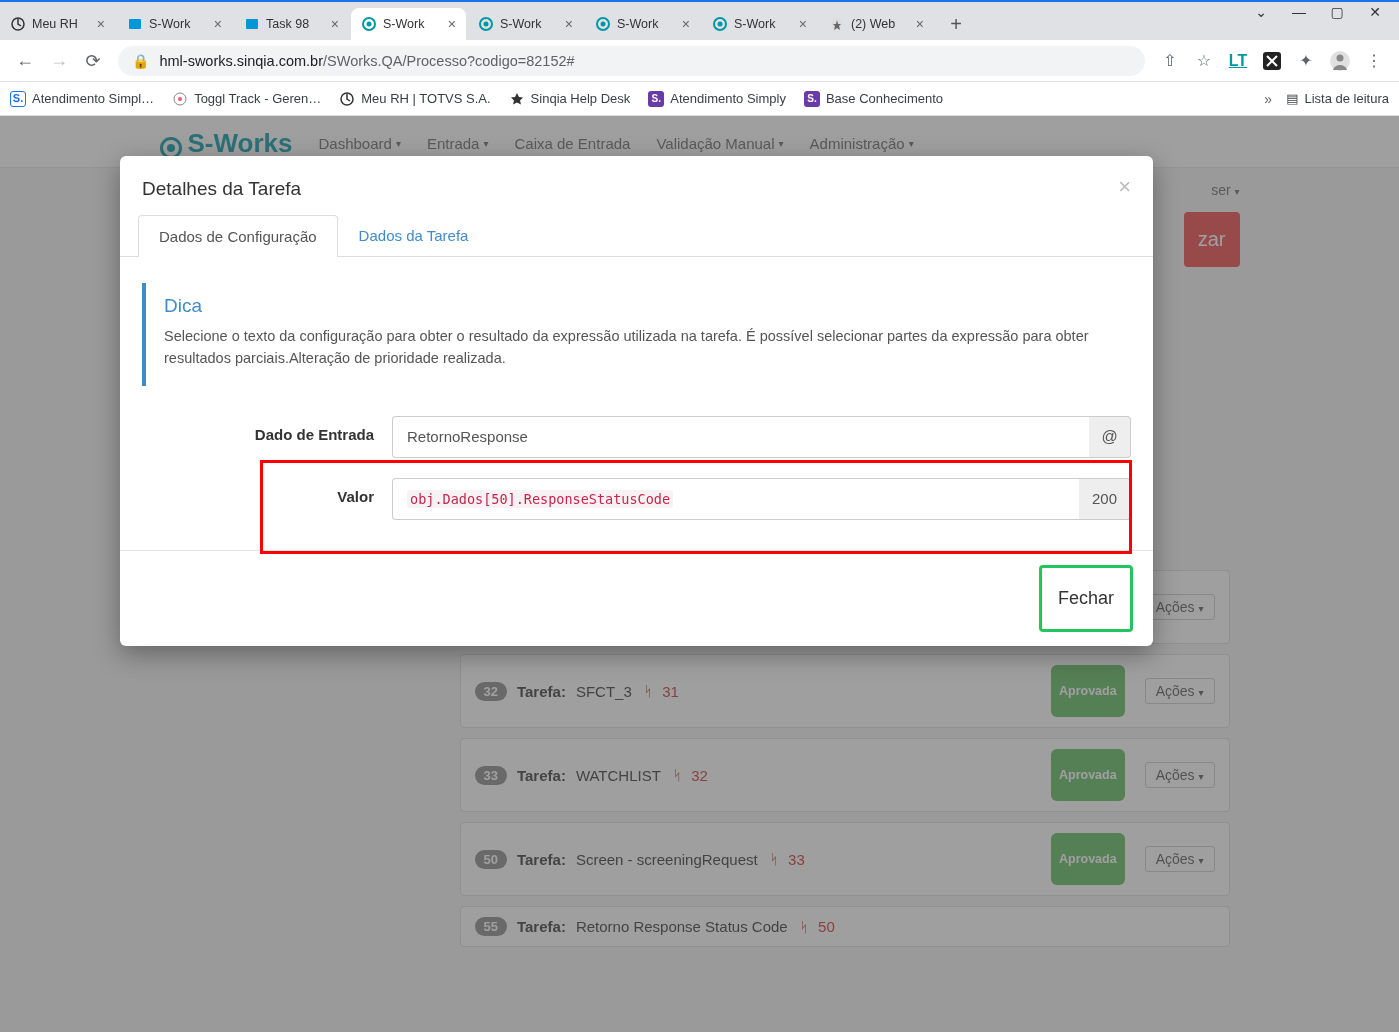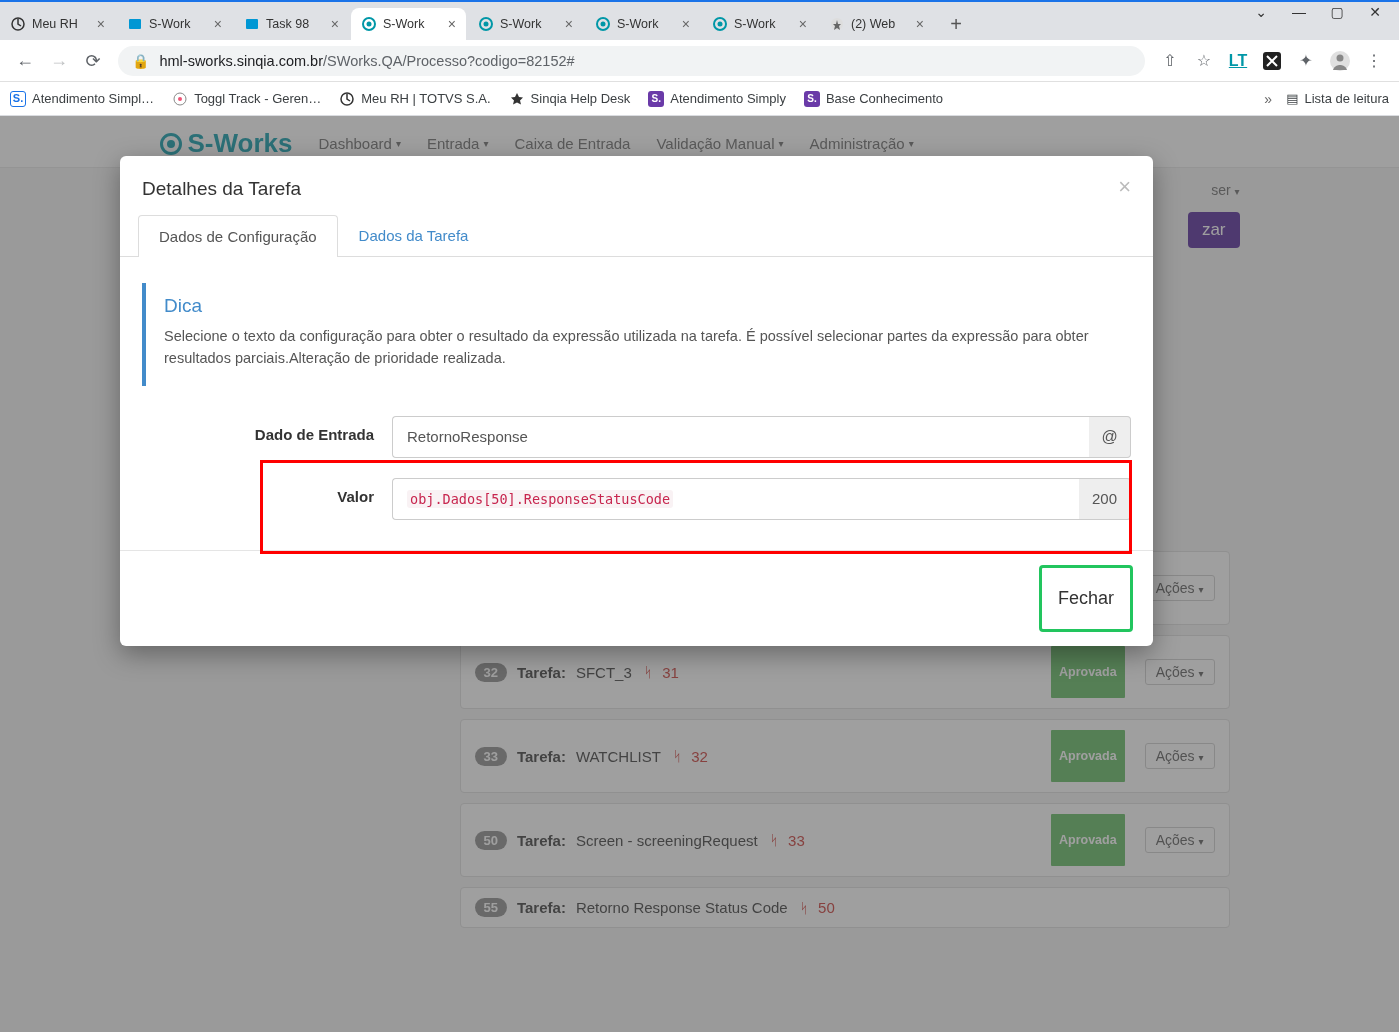--- a/index.html
+++ b/index.html
@@ -32,42 +32,42 @@
 .bm .bm-icon { width: 16px; height: 16px; border-radius: 3px; display:inline-block; }
 .bm-right { margin-left: auto; display:flex; align-items:center; gap: 14px; }
 
 
 .page { flex: 1; background: #f4f4f4; position: relative; overflow: hidden; }
 .page-inner { filter: none; }
 .overlay { position: absolute; inset: 0; background: rgba(80,80,80,0.55); }
 
 .app-nav { background: #fff; padding: 12px 0 8px; border-bottom: 1px solid #e7e7e7; }
 .app-nav-inner { width: 1080px; margin: 0 auto; display: flex; align-items: center; gap: 26px; }
-.brand { font-size: 26px; font-weight: 700; color: #0097a7; display:flex; align-items:center; gap:6px; }
+.brand { font-size: 26px; font-weight: 700; color: #0097a7; display:flex; align-items:flex-end; gap:6px; }
 .brand .ring { width:22px; height:22px; border:3px solid #0097a7; border-radius:50%; position:relative; }
 .brand .ring::after { content:''; position:absolute; inset:4px; background:#0097a7; border-radius:50%; }
 .app-nav a { color: #666; font-size: 15px; text-decoration: none; display:flex; align-items:center; gap:4px; }
 .caret { font-size: 10px; }
 
 .user-row { width:1080px; margin:0 auto; text-align:right; padding: 14px 0; color:#666; font-size:14px; }
 
 .content { width: 1080px; margin: 0 auto; }
 .title-row { display:flex; align-items:center; gap:10px; }
 .doc-icon { width:20px; height:24px; border:2px solid #555; border-radius:2px; }
-.refresh-btn { margin-left:auto; background:#4c1d95; color:#fff; border:none; padding:8px 14px; border-radius:4px; font-size:17px; }
+.refresh-btn { margin-left:auto; background:#ef4444; color:#fff; border:none; padding:16px 14px; border-radius:4px; font-size:20px; }
 .subtitle { color:#666; margin: 6px 0 20px 0; font-size:15px; }
 
 .task-list { margin-left: 300px; width: 770px; }
 .task-row { border:1px solid #ddd; border-radius:4px; padding: 10px 14px; margin-bottom: 10px; display:flex; align-items:center; gap:10px; background:#fefefe; font-size:15px; }
 .task-num { background:#888; color:#fff; border-radius:10px; padding:2px 9px; font-size:13px; font-weight:600; }
 .task-row b { color:#333; }
 .task-row .name { color:#333; }
 .task-row .tree { color:#c9302c; font-size:14px; margin-left:2px; }
 .task-row .link-num { color:#c9302c; }
-.task-row .badge { margin-left:auto; background:#5cb85c; color:#fff; border-radius:1px; padding:19px 8px; font-size:12.5px; font-weight:600; }
+.task-row .badge { margin-left:auto; background:#5cb85c; color:#fff; border-radius:6px; padding:19px 8px; font-size:12.5px; font-weight:600; }
 .task-row .actions { border:1px solid #ccc; border-radius:3px; padding:4px 10px; font-size:14px; color:#555; margin-left:10px; background:#fff; }
 
 
 .modal { position: absolute; left: 120px; top: 40px; width: 1033px; background: #fff; border-radius: 6px; box-shadow: 0 8px 26px rgba(0,0,0,0.35); }
 .modal-hd { display:flex; align-items:flex-end; padding: 18px 22px 14px; }
 .modal-hd h3 { font-size: 19px; font-weight: 500; color:#333; }
 .modal-hd .x { margin-left:auto; color:#bbb; font-size:22px; font-weight:300; }
 .tabs { display:flex; padding: 0 18px; border-bottom:1px solid #ddd; }
 .tabs .t { padding: 12px 20px; color:#428bca; font-size:15px; border:1px solid transparent; border-bottom:none; }
 .tabs .t.active { color:#555; border-color:#ddd; border-radius:4px 4px 0 0; background:#fff; position:relative; top:1px; }

